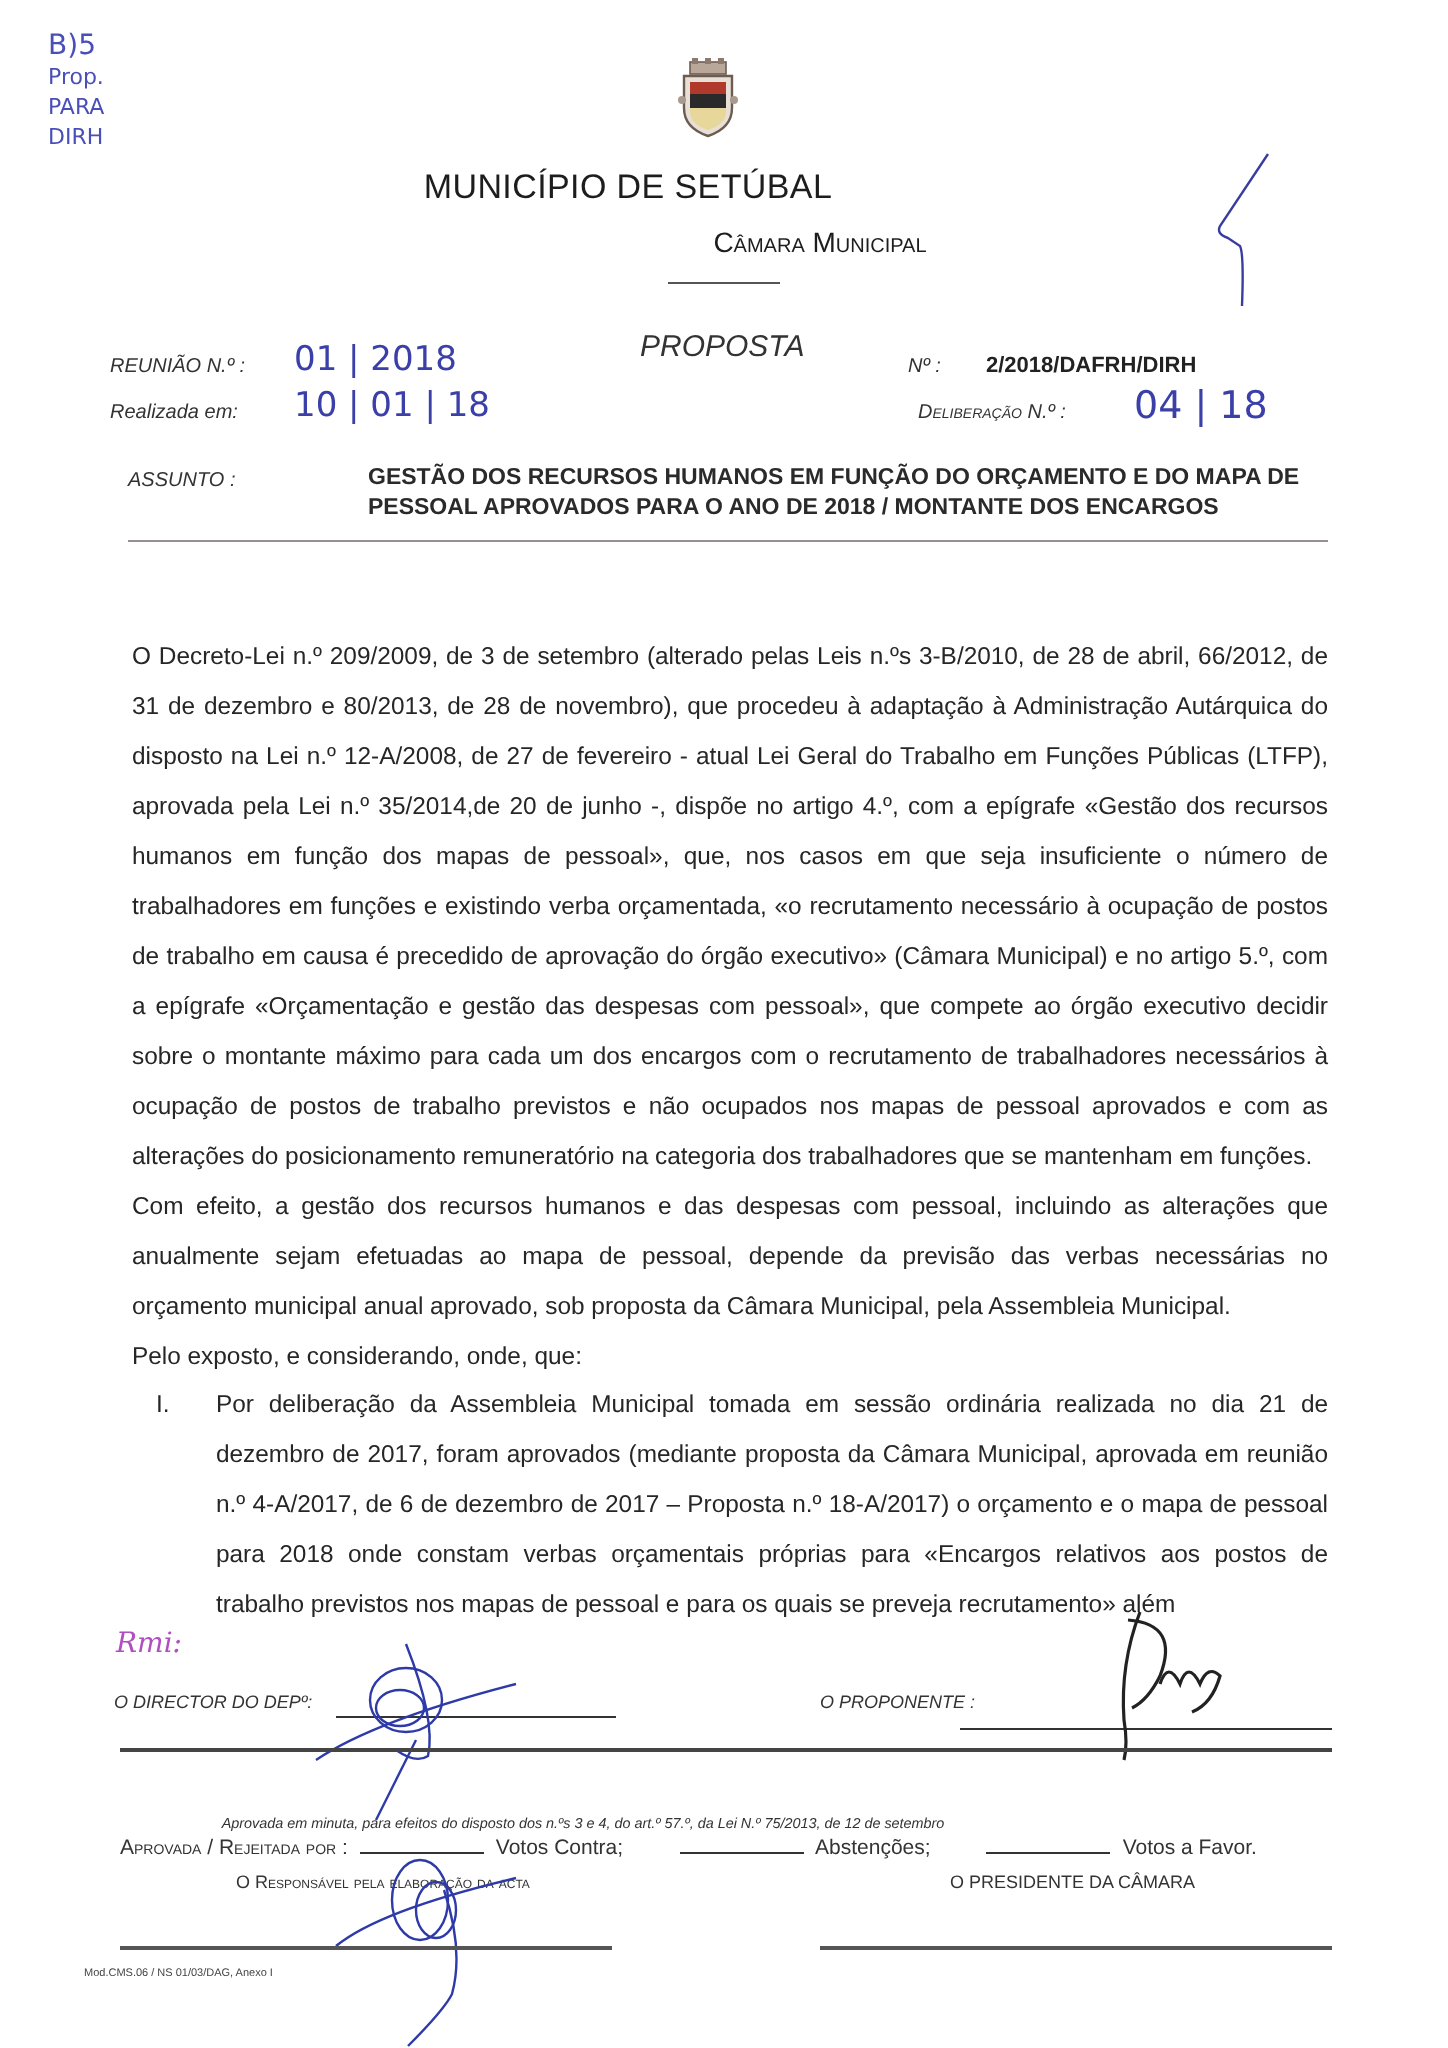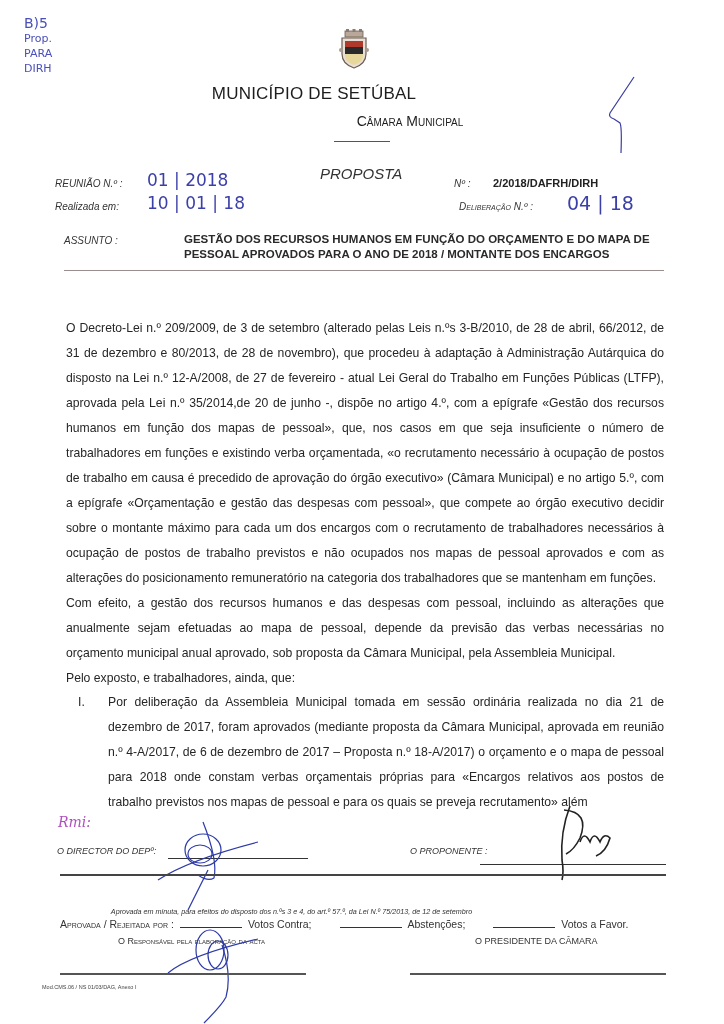--- a/index.html
+++ b/index.html
@@ -76,21 +76,21 @@
 <div class="abs numval" style="left:493px;top:177px;">2/2018/DAFRH/DIRH</div>
 <div class="abs lbl sc" style="left:459px;top:201px;">Deliberação N.º :</div>
 <div class="abs hand hv" style="left:567px;top:192px;font-size:19px;">04 | 18</div>
 
 <div class="abs lbl assunto-lbl">ASSUNTO :</div>
 <div class="abs assunto">GESTÃO DOS RECURSOS HUMANOS EM FUNÇÃO DO ORÇAMENTO E DO MAPA DE PESSOAL APROVADOS PARA O ANO DE 2018 / MONTANTE DOS ENCARGOS</div>
 <div class="abs rule" style="left:64px;top:270px;width:600px;"></div>
 
 <div class="abs body-text" style="top:316px;">O Decreto-Lei n.º 209/2009, de 3 de setembro (alterado pelas Leis n.ºs 3-B/2010, de 28 de abril, 66/2012, de 31 de dezembro e 80/2013, de 28 de novembro), que procedeu à adaptação à Administração Autárquica do disposto na Lei n.º 12-A/2008, de 27 de fevereiro - atual Lei Geral do Trabalho em Funções Públicas (LTFP), aprovada pela Lei n.º 35/2014,de 20 de junho -, dispõe no artigo 4.º, com a epígrafe «Gestão dos recursos humanos em função dos mapas de pessoal», que, nos casos em que seja insuficiente o número de trabalhadores em funções e existindo verba orçamentada, «o recrutamento necessário à ocupação de postos de trabalho em causa é precedido de aprovação do órgão executivo» (Câmara Municipal) e no artigo 5.º, com a epígrafe «Orçamentação e gestão das despesas com pessoal», que compete ao órgão executivo decidir sobre o montante máximo para cada um dos encargos com o recrutamento de trabalhadores necessários à ocupação de postos de trabalho previstos e não ocupados nos mapas de pessoal aprovados e com as alterações do posicionamento remuneratório na categoria dos trabalhadores que se mantenham em funções.</div>
 <div class="abs body-text" style="top:591px;">Com efeito, a gestão dos recursos humanos e das despesas com pessoal, incluindo as alterações que anualmente sejam efetuadas ao mapa de pessoal, depende da previsão das verbas necessárias no orçamento municipal anual aprovado, sob proposta da Câmara Municipal, pela Assembleia Municipal.</div>
-<div class="abs body-text" style="top:666px;">Pelo exposto, e trabalhadores, ainda, que:</div>
+<div class="abs body-text" style="top:666px;">Pelo exposto, e considerando, onde, que:</div>
 
 <div class="abs list-num" style="top:695px;">I.</div>
 <div class="abs list-text" style="top:690px;">Por deliberação da Assembleia Municipal tomada em sessão ordinária realizada no dia 21 de dezembro de 2017, foram aprovados (mediante proposta da Câmara Municipal, aprovada em reunião n.º 4-A/2017, de 6 de dezembro de 2017 – Proposta n.º 18-A/2017) o orçamento e o mapa de pessoal para 2018 onde constam verbas orçamentais próprias para «Encargos relativos aos postos de trabalho previstos nos mapas de pessoal e para os quais se preveja recrutamento» além</div>
 
 <div class="abs" style="left:58px;top:814px;font-family:'DejaVu Serif',serif;font-style:italic;font-size:14px;color:#b04fc0;">Rmi:</div>
 <div class="abs sig-lbl" style="left:57px;top:846px;">O DIRECTOR DO DEPº:</div>
 <div class="abs" style="left:168px;top:858px;width:140px;height:1px;background:#333;"></div>
 <svg class="abs" style="left:148px;top:820px;width:110px;height:90px;" viewBox="0 0 110 90">
   <ellipse cx="55" cy="30" rx="18" ry="16" fill="none" stroke="#2d3aa8" stroke-width="1.2"></ellipse>
   <ellipse cx="52" cy="34" rx="12" ry="9" fill="none" stroke="#2d3aa8" stroke-width="1.2"></ellipse>

